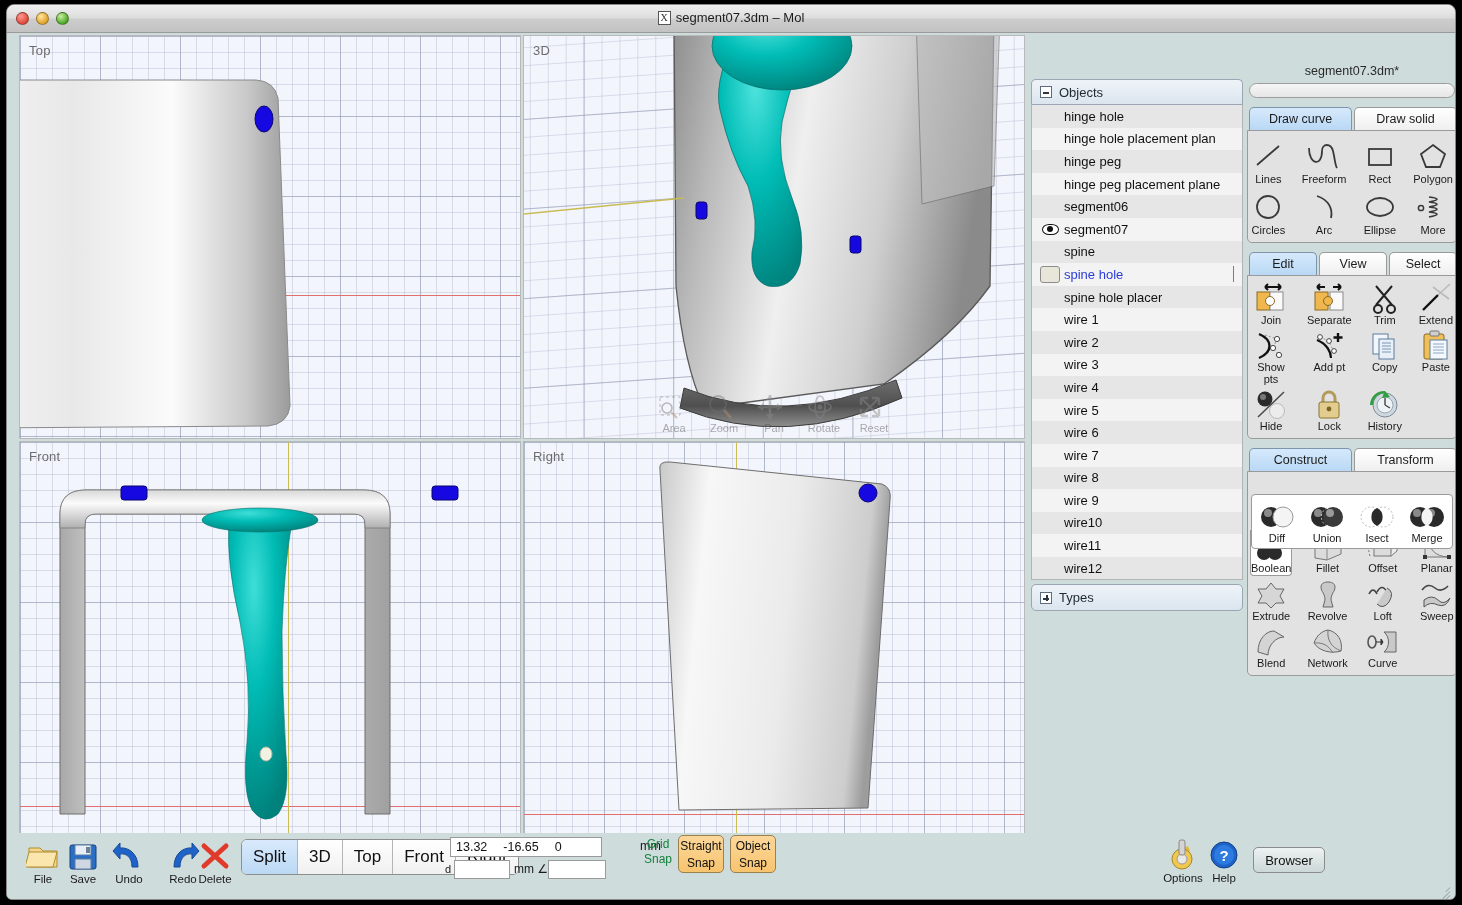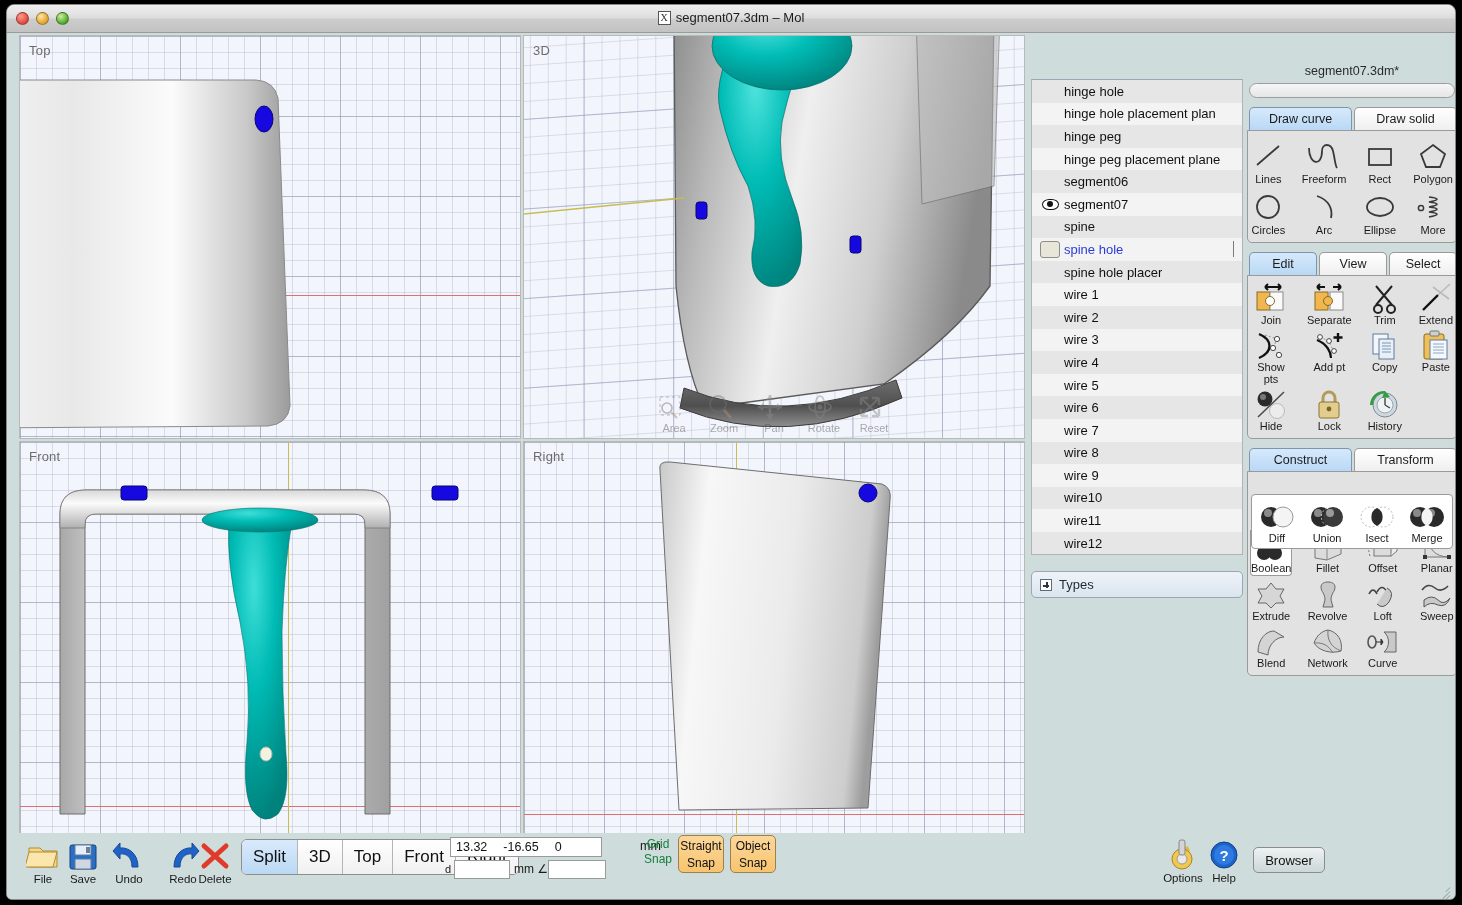--- a/index.html
+++ b/index.html
@@ -121,21 +121,21 @@
   .eye::after {
     content: ''; position: absolute; width: 6px; height: 6px; border-radius: 50%;
     background: #111; left: 50%; top: 50%; transform: translate(-50%,-50%);
   }
   .swatch {
     width: 20px; height: 17px; background: #e8e6d8;
     border: 1px solid #8d8d8d; border-radius: 3px;
   }
   .caret { position: absolute; right: 8px; top: 3px; width: 1px; height: 16px; background: #7c7c7c; }
   .collapsed-panel {
-    margin-top: 16px; height: 27px; border: 1px solid #9aa6b4; border-radius: 5px;
+    margin-top: 4px; height: 27px; border: 1px solid #9aa6b4; border-radius: 5px;
     background: linear-gradient(180deg,#eef3f8 0%,#dbe5ef 100%);
     display: flex; align-items: center; padding: 0 8px; gap: 7px;
     font-size: 13px; color: #1f2933; position: relative; text-align: center;
   }
   
   .toolbox { position: absolute; left: 1240px; top: 28px; width: 210px; }
   .doctitle { text-align: center; font-size: 12.5px; color: #2a2a2a; padding: 3px 0 5px; }
   .cmdline {
     height: 15px; border: 1px solid #9e9e9e; border-radius: 8px;
     background: linear-gradient(180deg,#f6f6f6,#e6e6e6); margin: 0 2px;
@@ -396,20 +396,24 @@
           </defs>
           <path d="M 136 28 Q 134 19 146 20 L 358 42 Q 368 46 366 58 L 344 366 L 155 368 Z" fill="url(#gRight)" stroke="#6d6d6d" stroke-width="1"></path>
           <circle cx="344" cy="51" r="9" fill="#1508e0" stroke="#0b0570"></circle>
           <path d="M 337 54 a 9 9 0 0 0 15 2 a 9 9 0 0 1 -15 -2" fill="#0aa39d"></path>
         </svg>
         <div class="vp-label">Right</div>
       </div>
     </div>
 
     <div class="objpanel">
+      <div class="panel-head">
+        <span class="pm-box"></span>
+        <span>Objects</span>
+      </div>
 
       <div class="objlist">
         <div class="objrow">
             <span class="gutter"></span>
             <span class="nm">hinge hole</span>
           </div>
         <div class="objrow">
             <span class="gutter"></span>
             <span class="nm">hinge hole placement plan</span>
           </div>

